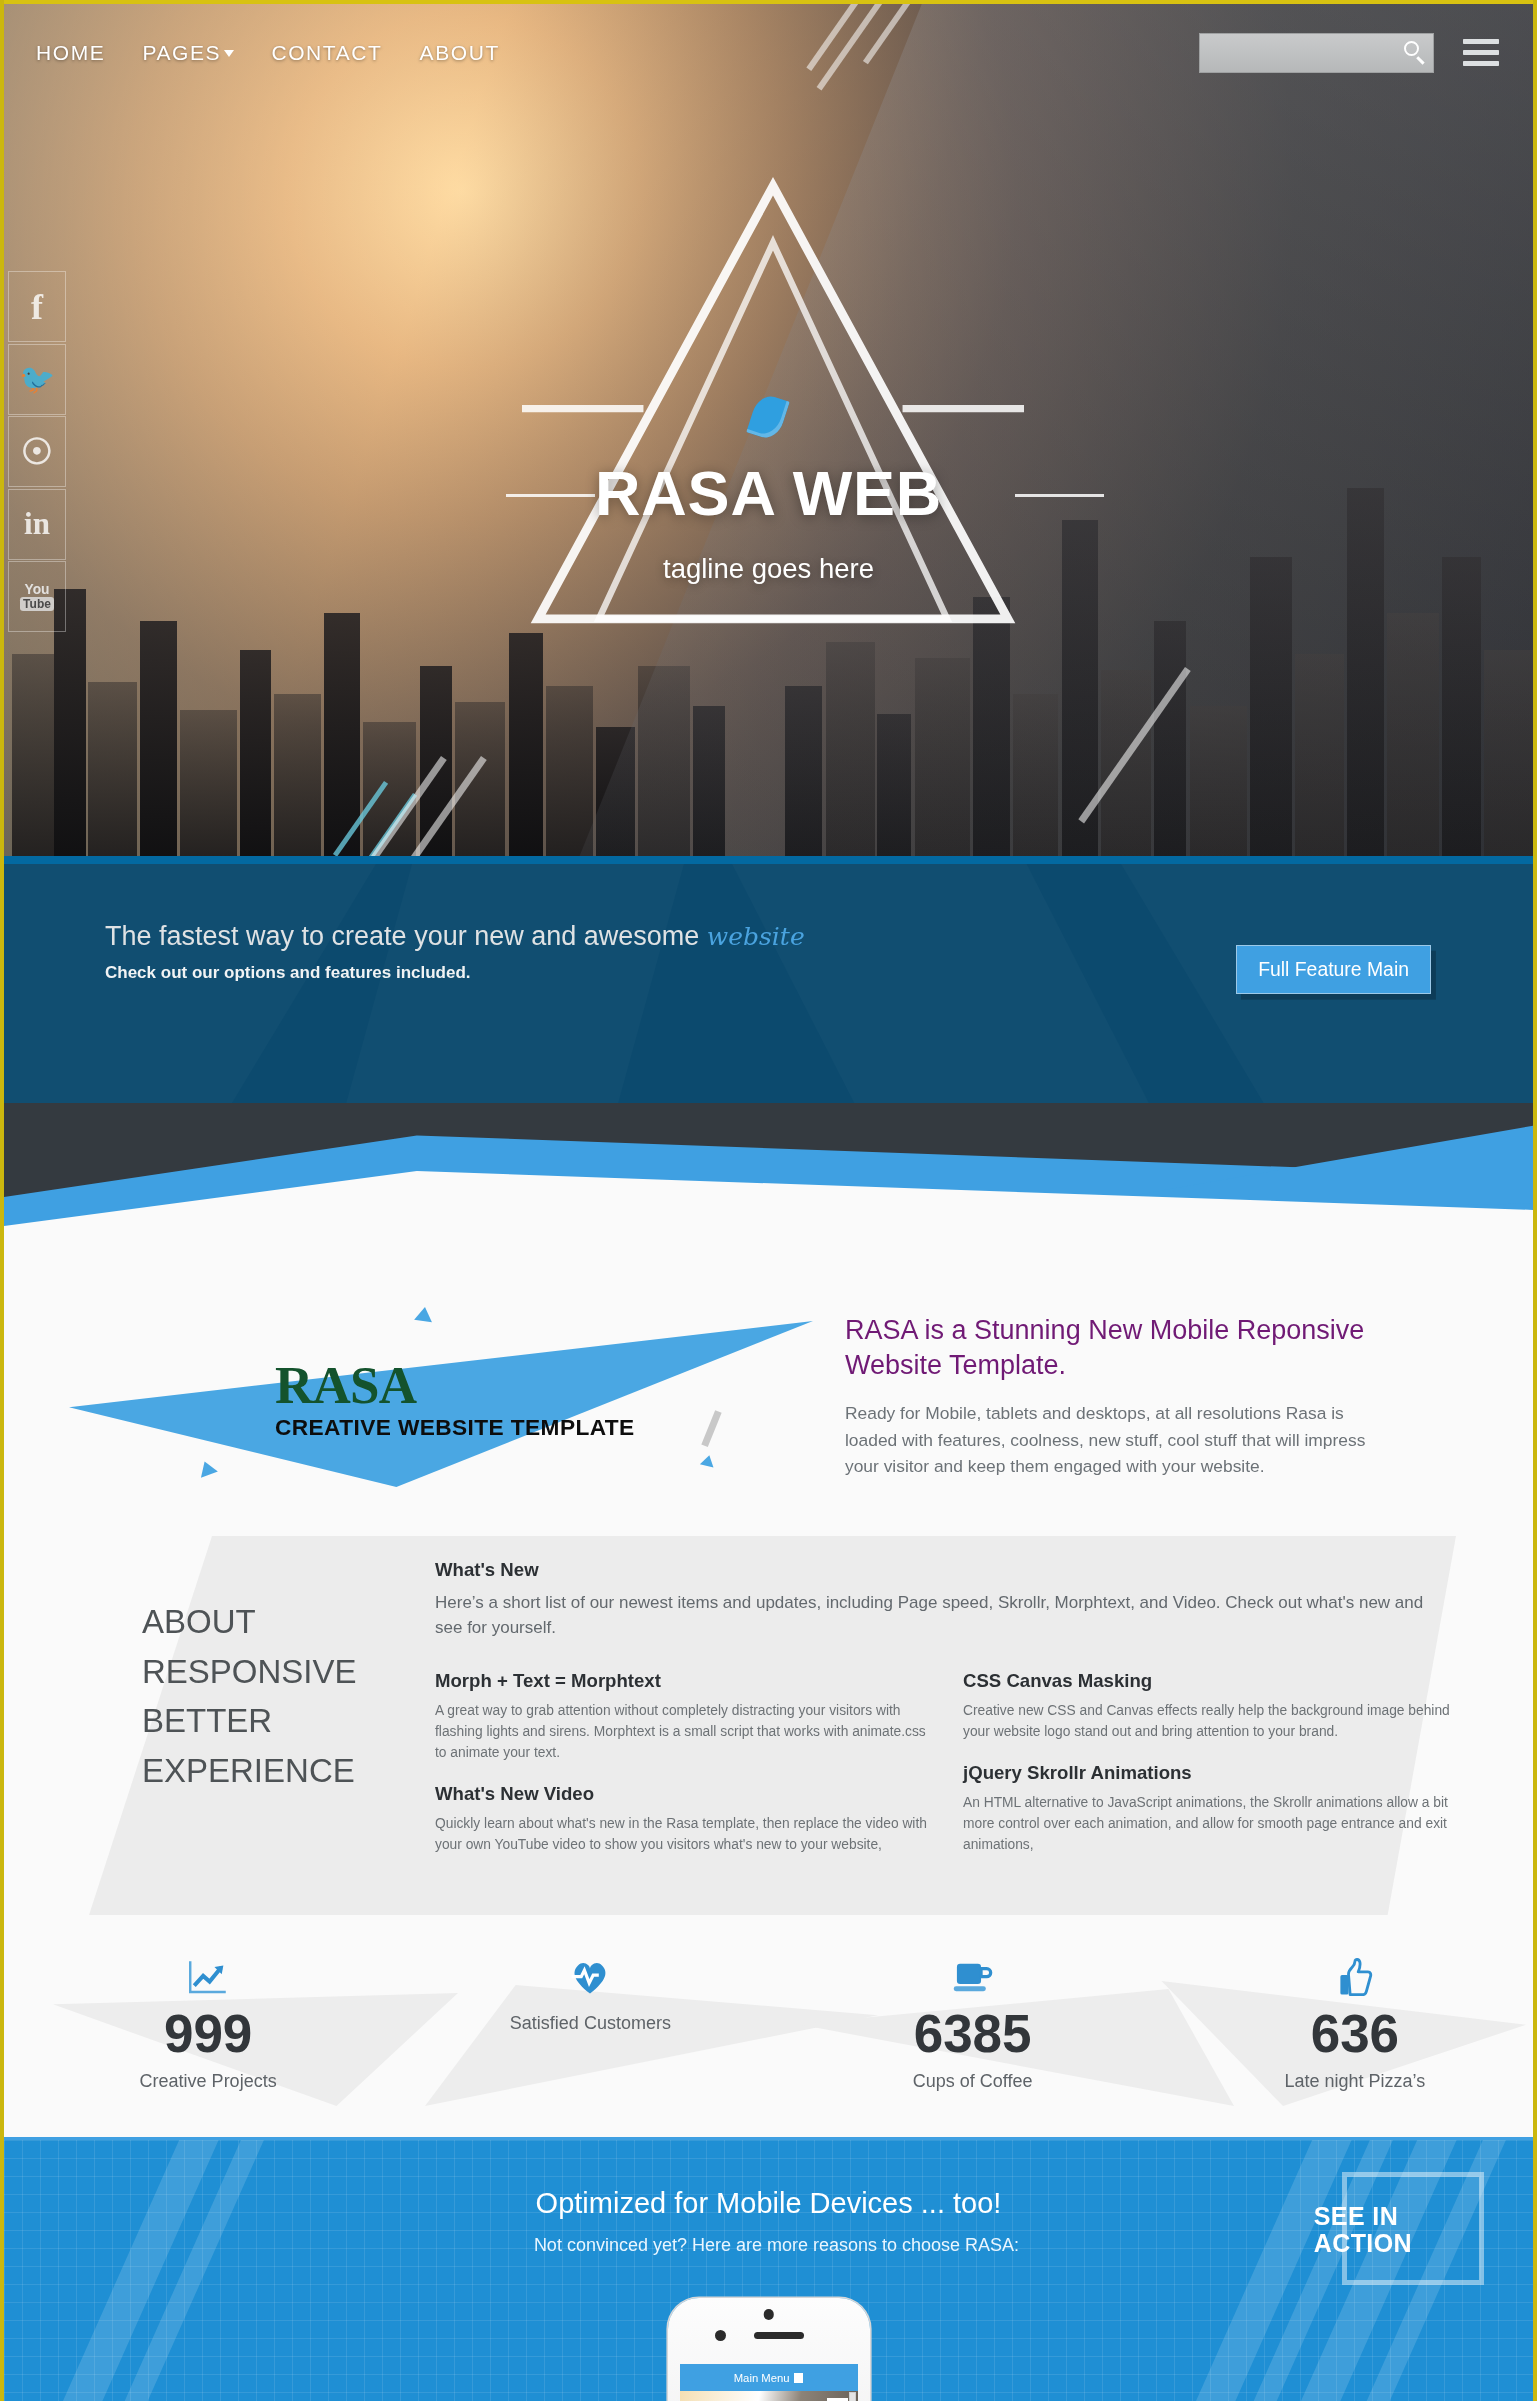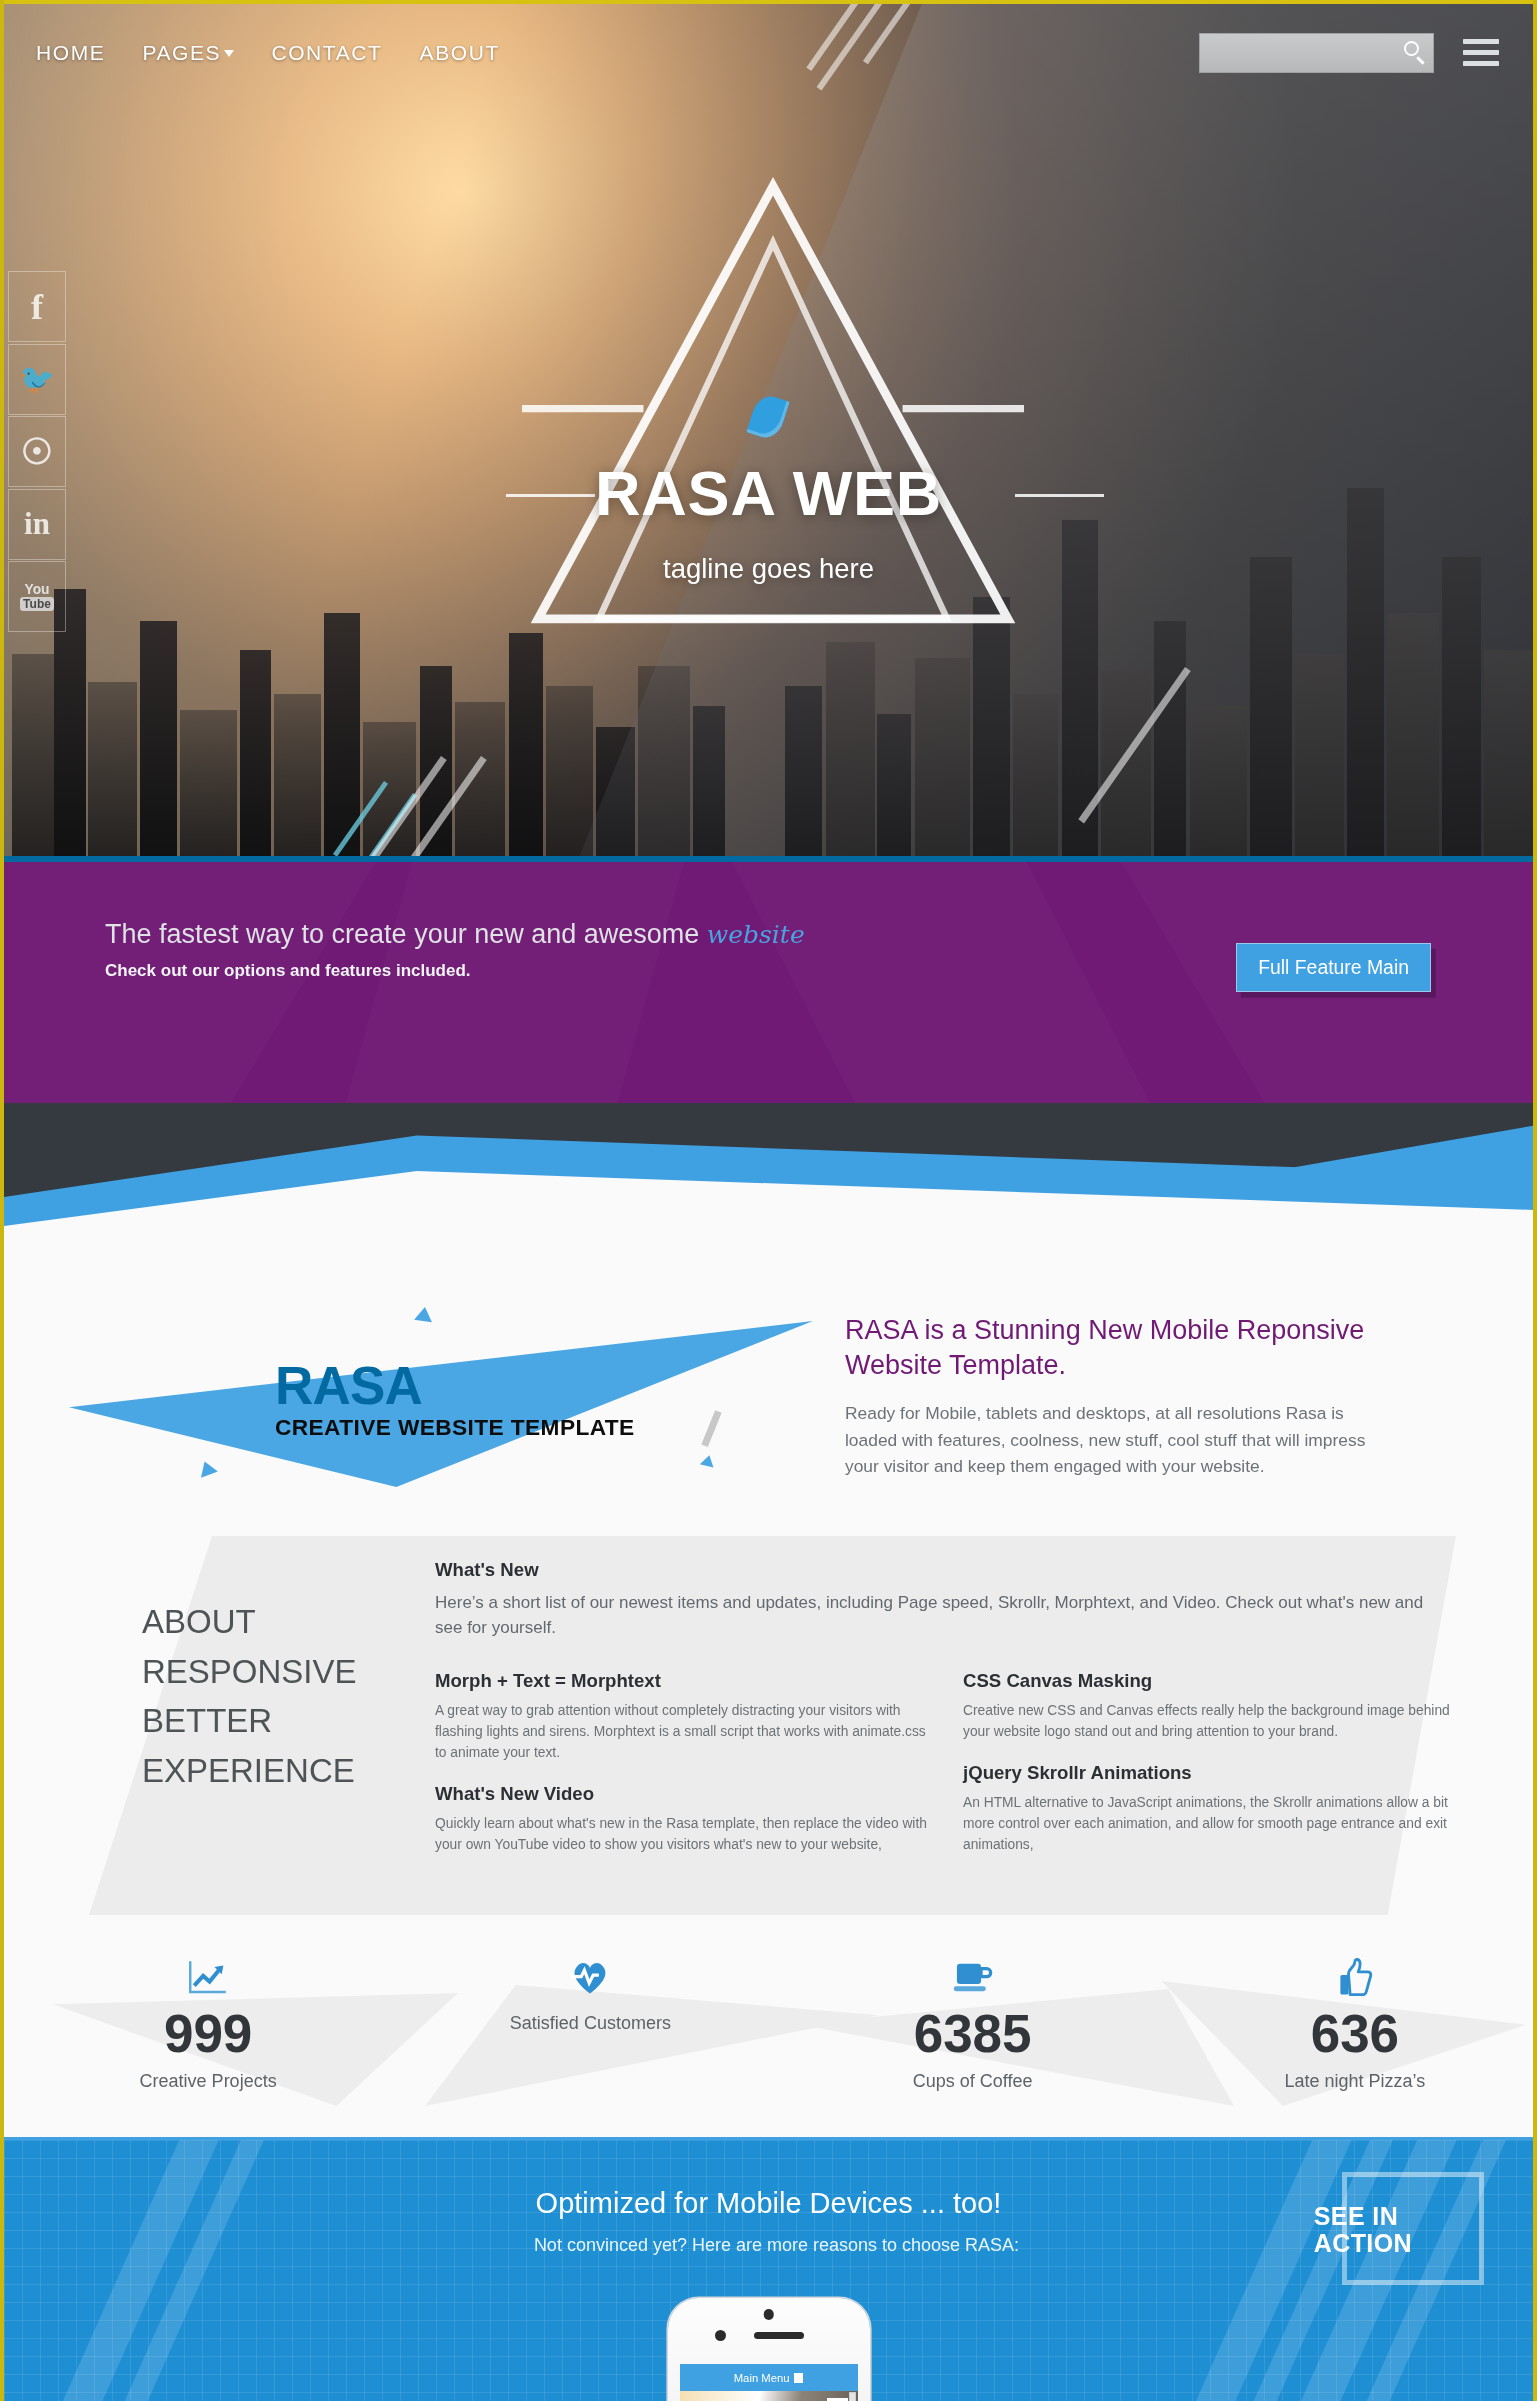--- a/index.html
+++ b/index.html
@@ -75,22 +75,22 @@
   
   .social { position:absolute; left:4px; top:267px; z-index:41; }
   .soc { width:58px; height:71px; display:flex; align-items:center; justify-content:center;
       border:0.8px solid rgba(255,255,255,.35); margin-bottom:1.6px; color:rgba(255,255,255,.8);
       font-size:36px; font-weight:bold; font-family:"Liberation Serif", serif; }
   .soc small { font-size:13.8px; font-family:"Liberation Sans",sans-serif; line-height:1; }
   .soc .ytbox { background:rgba(220,220,220,.85); color:rgba(60,60,60,.9); border-radius:3.2px;
       padding:0.8px 3.2px; font-size:12px; font-weight:bold; display:block; }
 
   
-  .band { position:relative; width:100%; height:247px; background:#701a75; overflow:hidden;
-          border-top:6px solid #0369a1; }
+  .band { position:relative; width:100%; height:247px; background:#0c4a6e; overflow:hidden;
+          border-top:8px solid #0369a1; }
   .poly { position:absolute; background:rgba(255,255,255,.022); }
   .band-inner { position:relative; z-index:3; padding:57px 0 0 101px; }
   .band h2 { font-size:27px; color:#dfe2e4; font-weight:normal; }
   .band h2 .script { color:#4aa3df; font-style:italic;
       font-family:"DejaVu Serif", serif; font-size:25px; }
   .band p { margin-top:11.3px; font-size:17px; font-weight:bold; color:#f1f3f4; }
   .ffl { position:absolute; right:102px; top:81px; z-index:4;
       background:#3fa0e2; color:#fff; font-size:19.4px; padding:12px 21px;
       border:1.6px solid #9cc9e8; box-shadow:4.9px 5.7px 0 rgba(0,0,0,.22);
       cursor:pointer; font-family:"Liberation Sans",sans-serif; }
@@ -105,21 +105,21 @@
      clip-path:polygon(0% 76%, 27% 42%, 100% 66%, 100% 100%, 0% 100%); }
 
   
   .light { position:relative; width:100%; background:#fafafa; padding-bottom:8px; }
 
   .logo-row { position:relative; display:flex; padding:24px 0 0 0; }
   .logo-wrap { position:relative; width:841px; height:210px; }
   .logo-tri { position:absolute; left:65px; top:32px; width:744px; height:166px;
       background:#4aa7e3; clip-path:polygon(0% 52%, 100% 0%, 44% 100%); }
   .logo-word { position:absolute; left:271px; top:66px; font-size:53px; font-weight:bold;
-      color:#0369a1; letter-spacing:-0.8px; font-family:Liberation Sans, sans-serif; }
+      color:#14532d; letter-spacing:-0.8px; font-family:Liberation Serif, serif; }
   .logo-tag { position:absolute; left:271px; top:125px; font-size:22.7px; font-weight:bold;
       color:#0d0d0d; letter-spacing:0.4px; }
   .spark { position:absolute; width:0; height:0; border-left:9.7px solid transparent;
       border-right:9.7px solid transparent; border-bottom:14.6px solid #4aa7e3; }
   .logo-slash { position:absolute; left:704px; top:121px; width:6.5px; height:37px;
       background:#c8c8c8; transform:rotate(22deg); }
   .desc { padding-top:24px; padding-right:49px; max-width:599px; }
   .desc h3 { font-size:27px; color:#701a75; font-weight:normal; line-height:1.28; }
   .desc p  { margin-top:18px; font-size:17.4px; color:#6c7277; line-height:1.52; }
 

